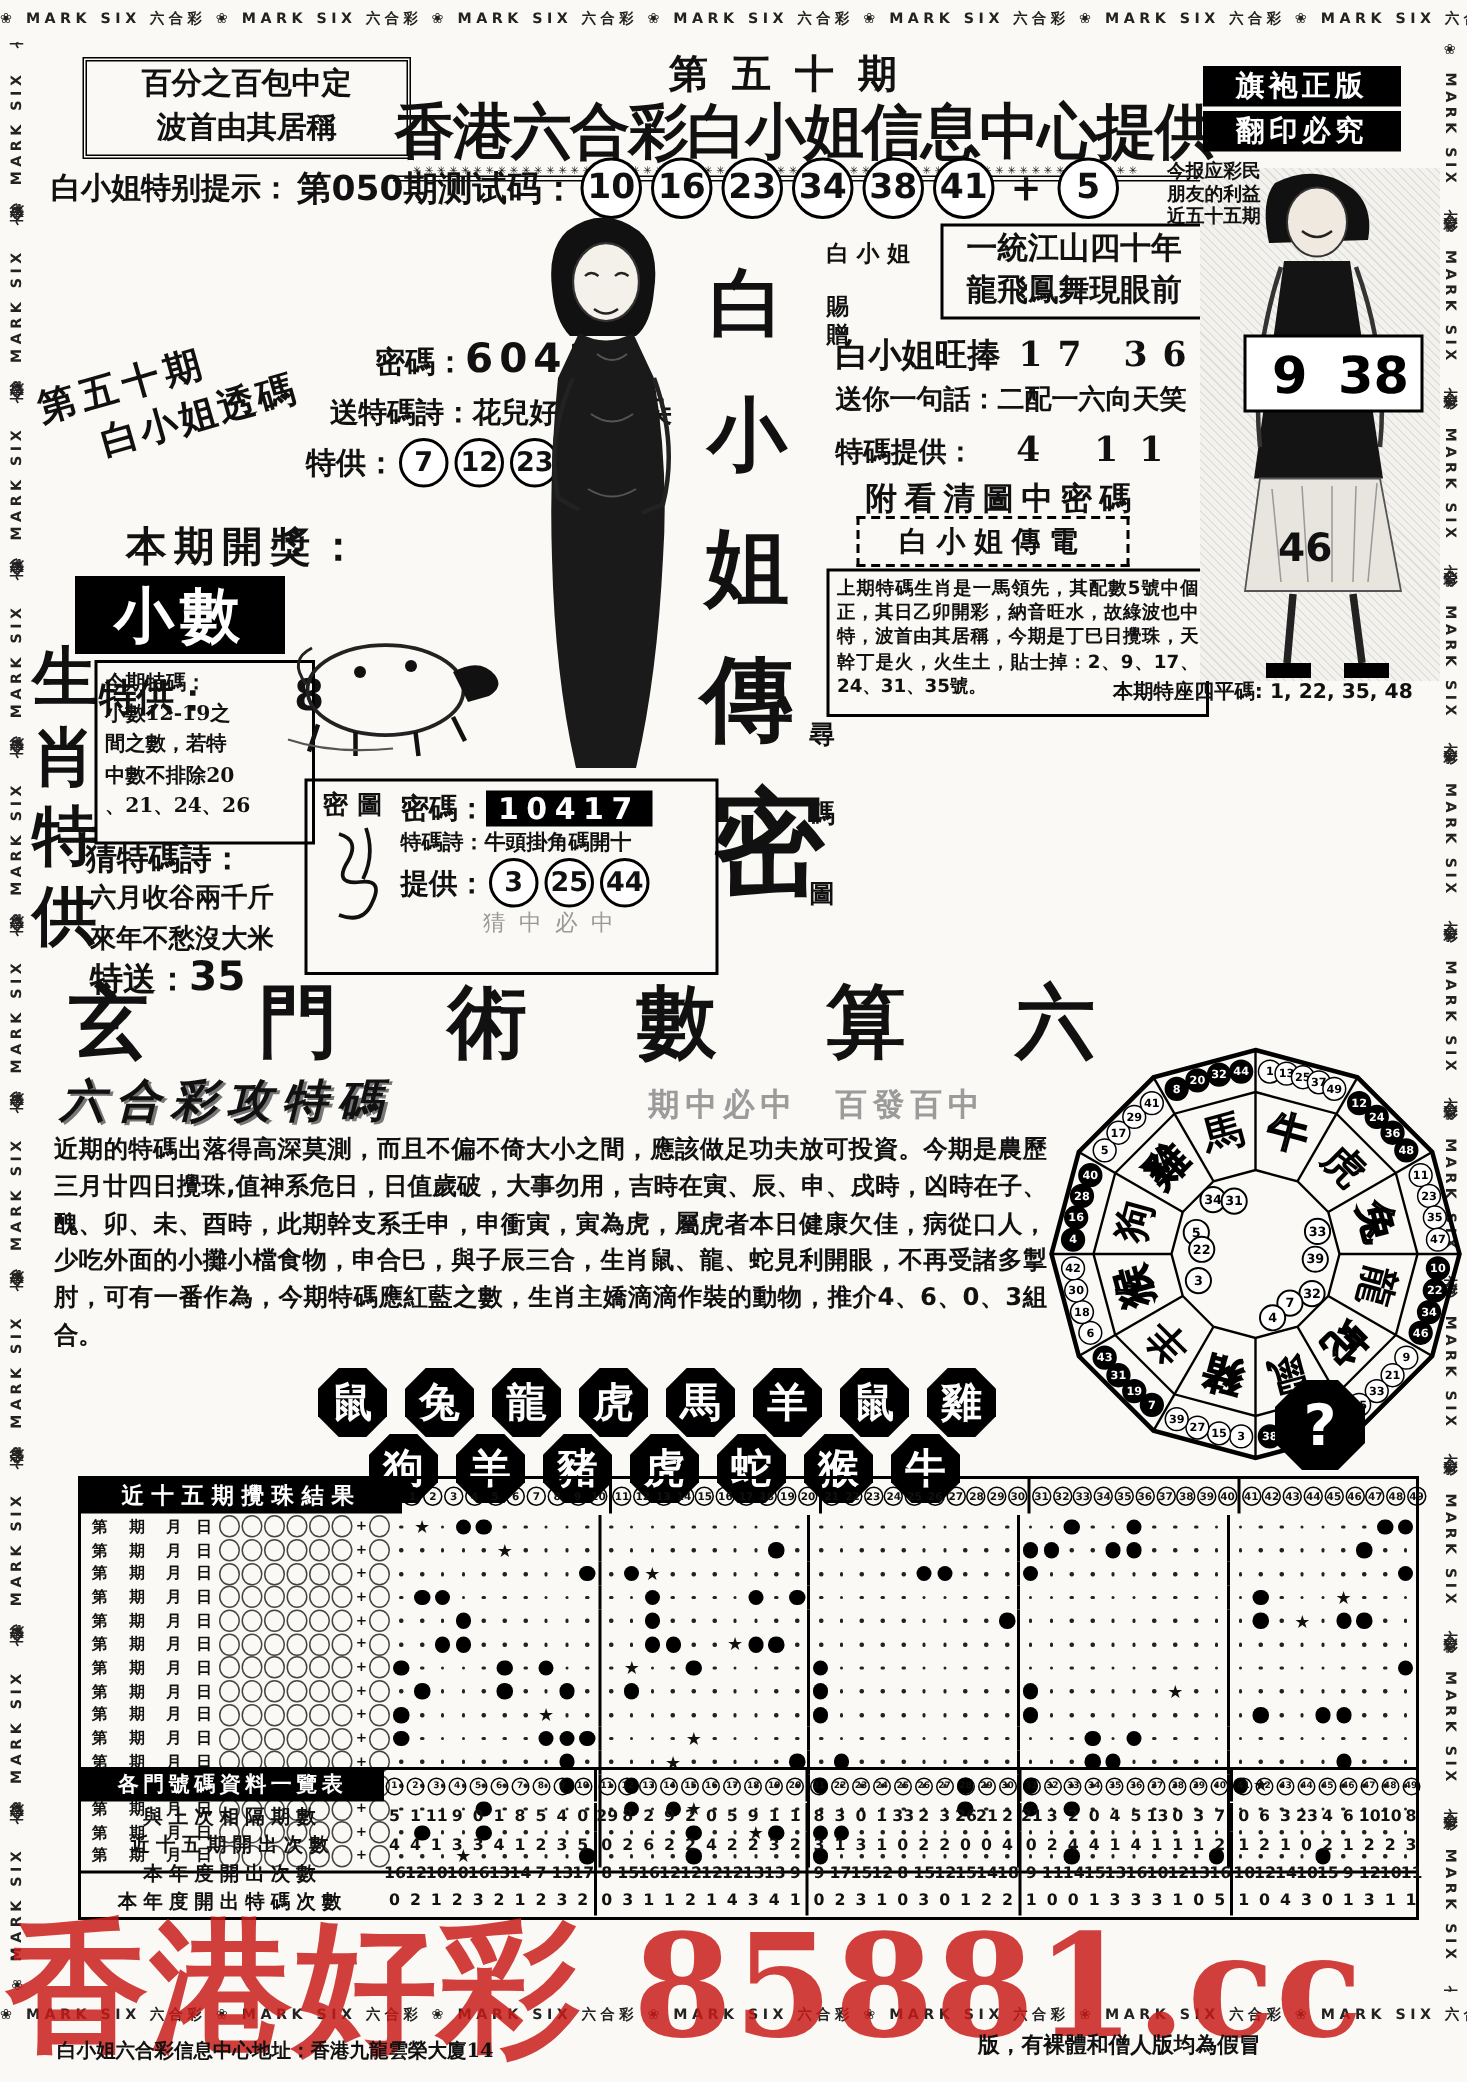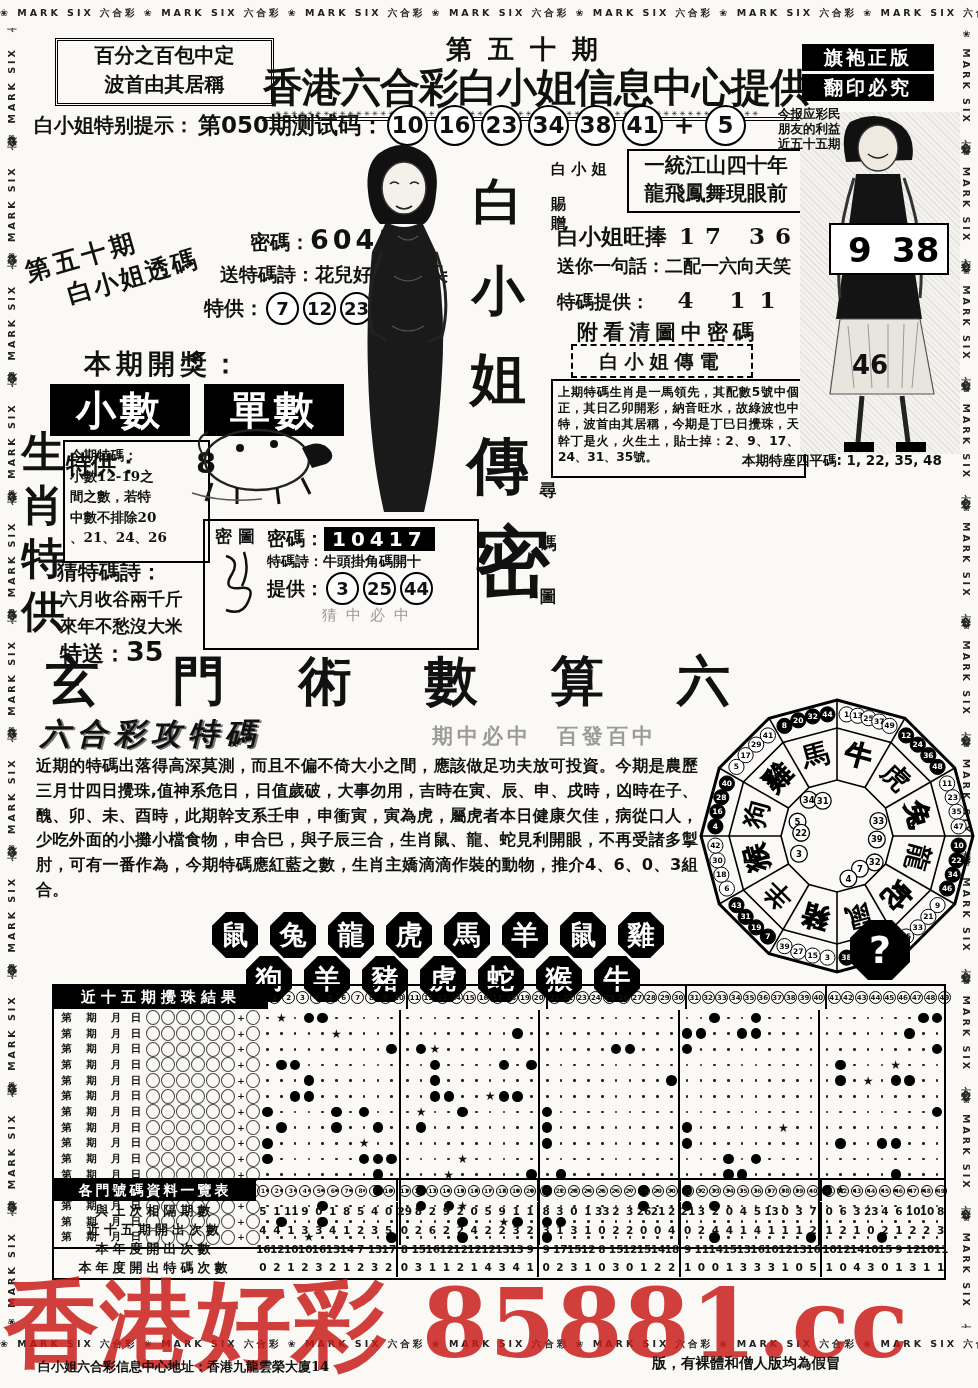--- a/index.html
+++ b/index.html
@@ -205,21 +205,20 @@
     <span id="tegong-circles" style="display:flex;">
         <span class="circle c-med">7</span>
         <span class="circle c-med">12</span>
         <span class="circle c-med">23</span>
         <span class="circle c-med">31</span>
       </span>
   </div>
   <div id="kaijiang" class="abs">本期開獎：</div>
   <div id="result-tags" class="abs">
       <div class="tag-black">小數</div>
-      <div class="tag-black">單數</div>
     </div>
   <div id="tegong2" class="abs">
     <span>特供：</span><b>8</b>
   </div>
   <div id="shengxiao" class="abs serif">
       <div>生</div>
       <div>肖</div>
       <div>特</div>
       <div>供</div>
     </div>

